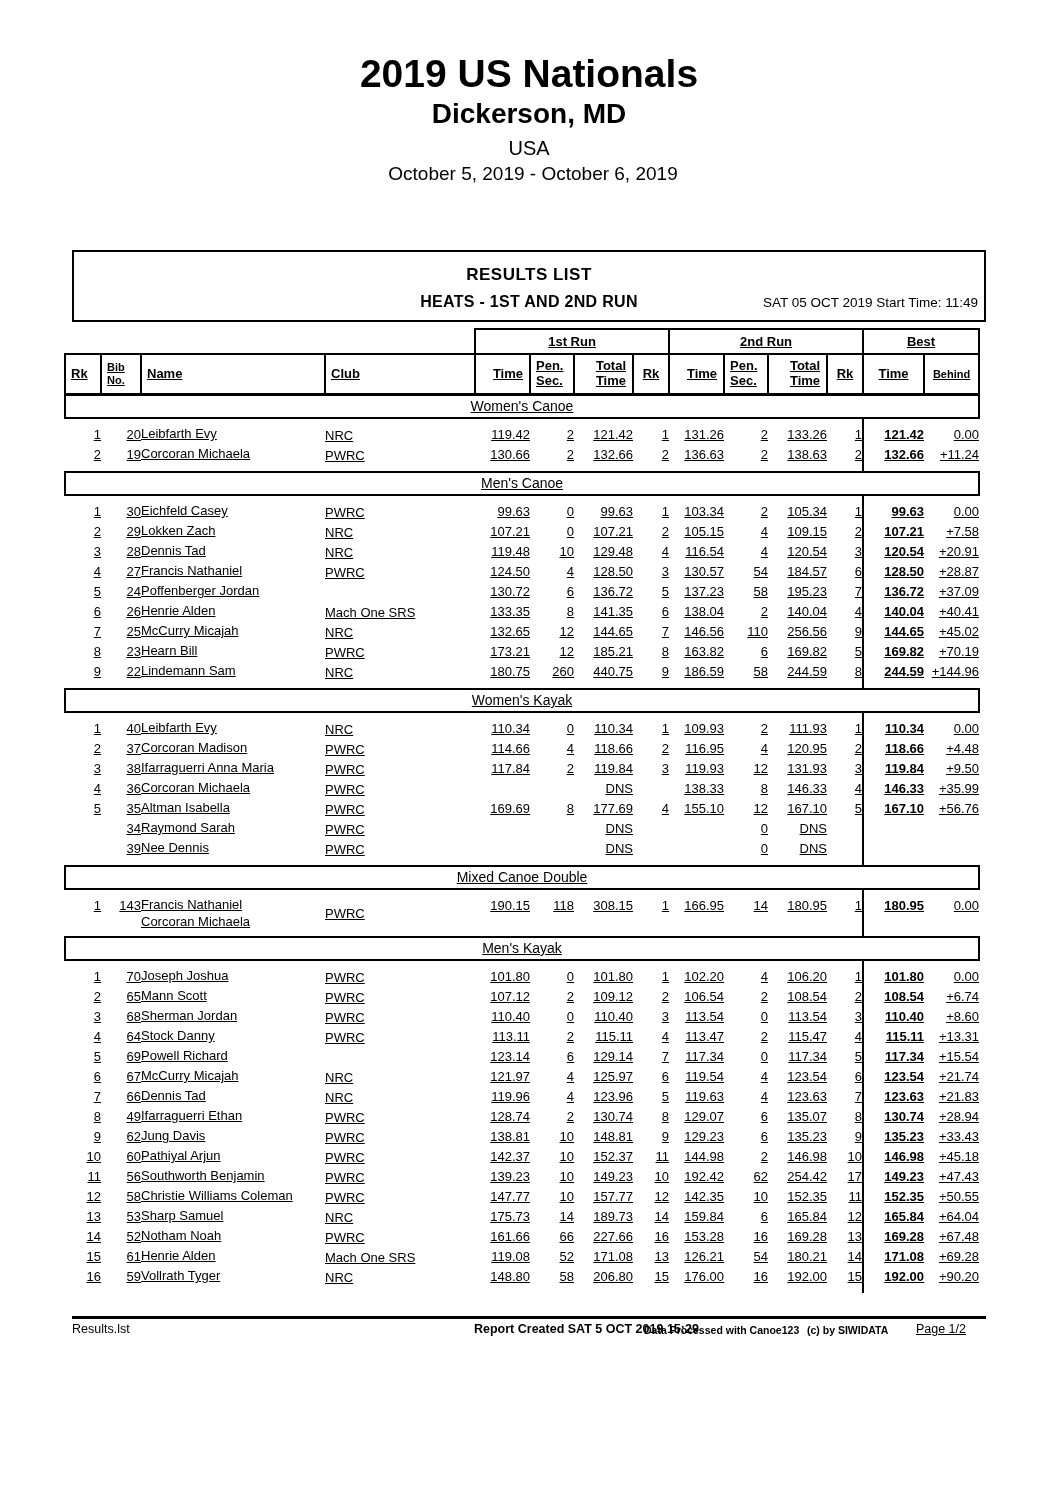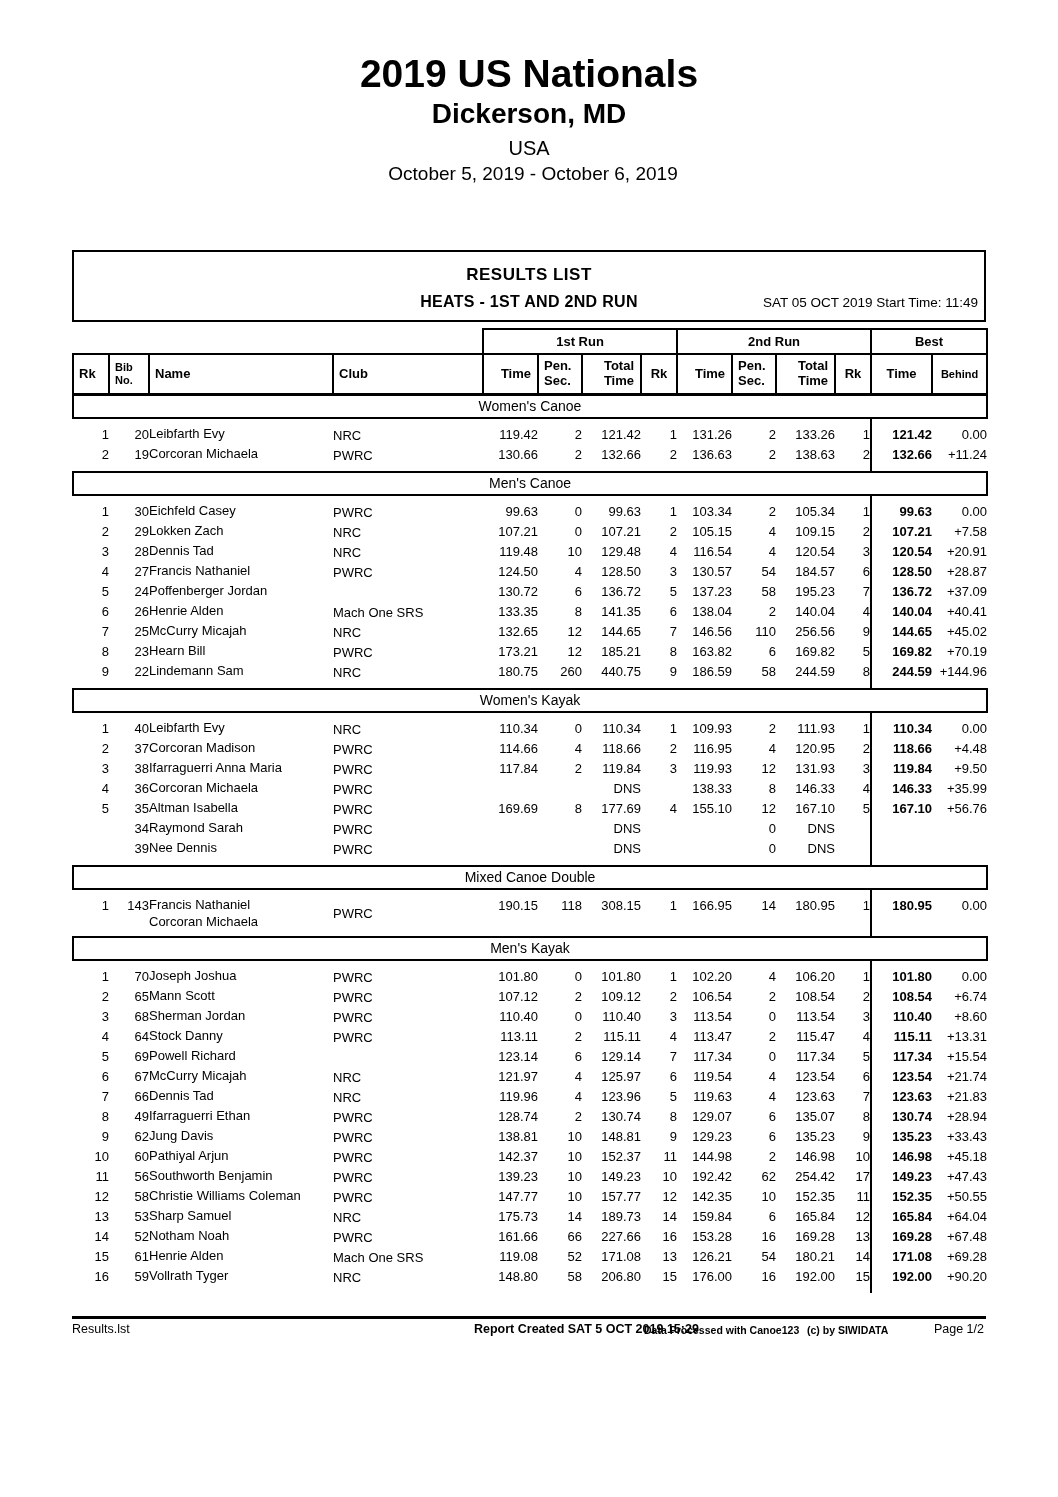--- a/index.html
+++ b/index.html
@@ -14,21 +14,21 @@
   .evt-dates{font-size:19px;line-height:1.3;padding-left:8px;}
 
   
   .rbox{position:absolute;left:72px;top:250px;width:910px;border:2px solid #000;height:68px;}
   .rl-title{text-align:center;font-size:17px;font-weight:bold;margin-top:13px;letter-spacing:.5px;}
   .rl-row{position:relative;height:24px;margin-top:8px;}
   .rl-sub{position:absolute;left:0;right:0;text-align:center;font-size:16px;font-weight:bold;letter-spacing:.3px;}
   .rl-session{position:absolute;right:6px;top:2px;font-size:13.5px;}
 
   
-  table.res{position:absolute;left:72px;top:328px;width:914px;border-collapse:collapse;table-layout:fixed;font-size:13px;}
+  table.res{position:absolute;left:64px;top:328px;width:914px;border-collapse:collapse;table-layout:fixed;font-size:13px;text-decoration:underline;}
   table.res th, table.res td{padding:0;overflow:hidden;white-space:nowrap;}
   thead th{border:2px solid #000;font-weight:bold;font-size:13px;}
   tr.grp th{height:23px;}
   th.blank{border:none;}
   tr.cols th{height:38px;white-space:pre-line;line-height:1.15;border-bottom:3px solid #000;vertical-align:middle;}
   th.sm{font-size:11px;}
   .al{text-align:left;padding-left:5px !important;}
   .ar{text-align:right;padding-right:6px !important;}
   .ac{text-align:center;}
 
@@ -46,21 +46,21 @@
   td.best{text-align:right;padding-right:8px;font-weight:bold;}
   td.behind{text-align:right;padding-right:3px;}
 
   
   .pfoot{position:absolute;left:72px;top:1316px;width:914px;border-top:3px solid #000;height:22px;}
   .pfoot span{position:absolute;top:3px;font-size:12.5px;}
   .f-file{left:0;}
   .f-report{left:365px;font-weight:bold;padding-left:37px;}
   .f-data{left:572px;font-weight:bold;font-size:10.5px !important;top:5px !important;}
   .f-copy{left:735px;font-weight:bold;font-size:10.5px !important;top:5px !important;}
-  .f-page{right:2px;}
+  .f-page{right:20px;text-decoration:underline;}
 </style>
 </head>
 <body>
 
 <div class="page">
 
   <div class="evt">
     <div class="evt-title">2019 US Nationals</div>
     <div class="evt-loc">Dickerson, MD</div>
     <div class="evt-country">USA</div>

